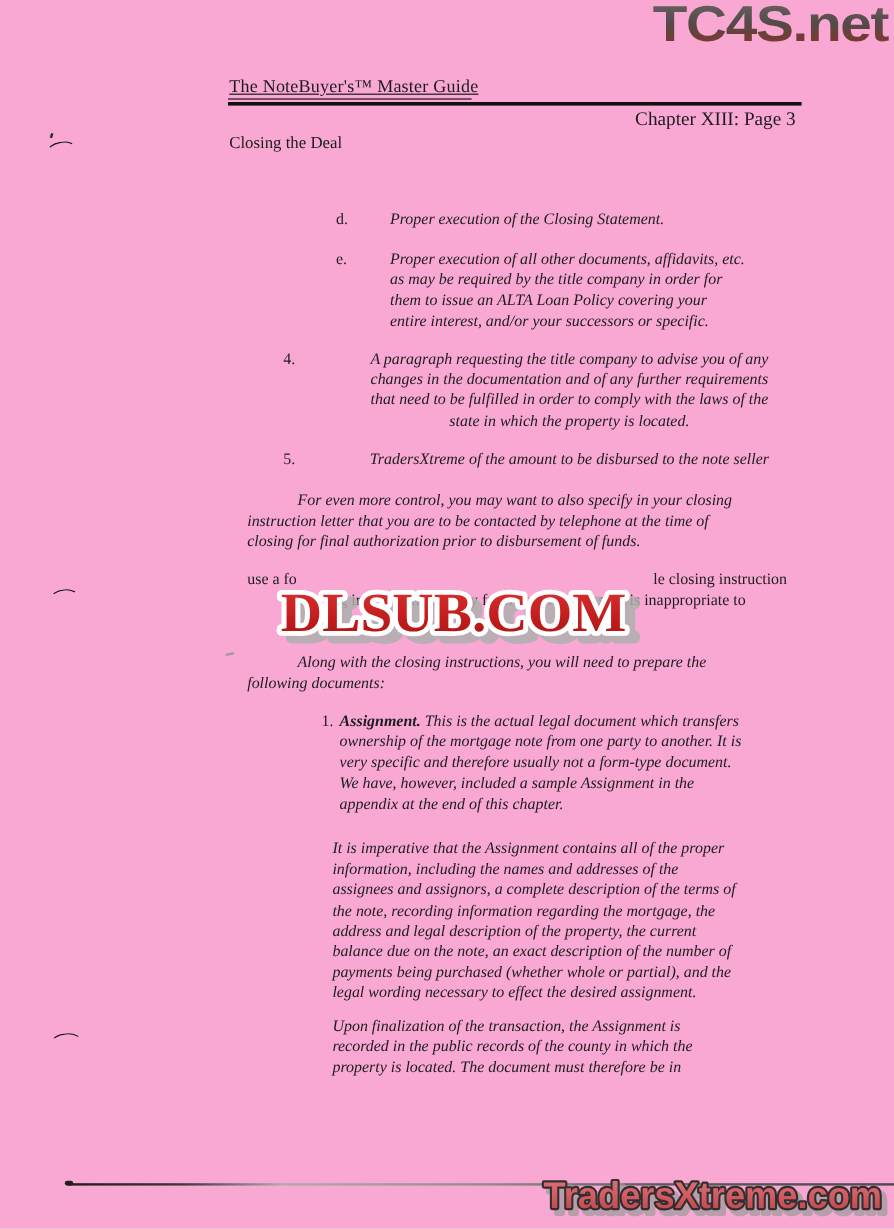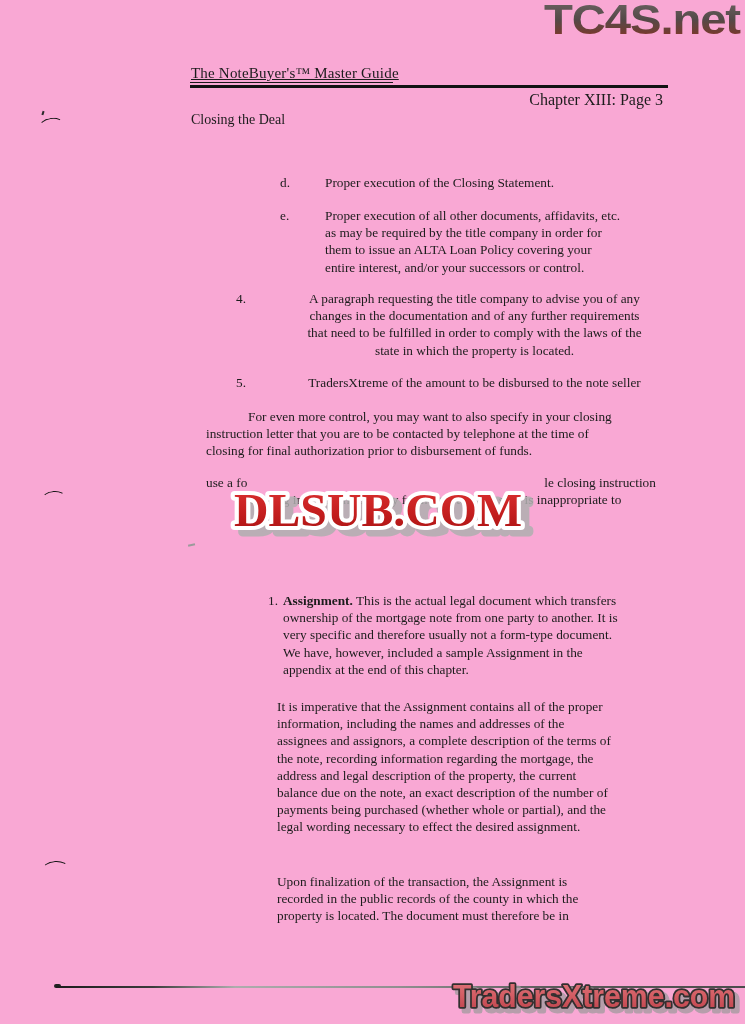--- a/index.html
+++ b/index.html
@@ -9,21 +9,21 @@
     font-family:"Liberation Serif","DejaVu Serif",serif;
     color:#1c1c1c;font-size:13.3px;line-height:17.2px;
   }
   
   .book-title{position:absolute;left:191px;top:65px;font-size:15px;letter-spacing:.2px;text-decoration:underline;}
   .title-underline{position:absolute;left:190px;top:82px;width:203px;height:1.3px;background:#1a1a1a;}
   .header-rule{position:absolute;left:190px;top:85px;width:478px;height:2.6px;background:#121212;}
   .section-left{position:absolute;left:191px;top:91px;font-size:14px;margin-top:20px;}
   .section-right{position:absolute;left:190px;top:91px;width:473px;text-align:right;font-size:16px;}
   
-  .pre{white-space:pre-line;}
+  .pre{white-space:pre-line;font-style:italic;}
   .doc-item{position:absolute;left:0;width:745px;}
   .marker{position:absolute;}
   .m-letter{left:280px;} .t-letter{position:absolute;left:325px;width:345px;}
   .m-num{left:236px;}    .t-num{position:absolute;left:282px;width:385px;text-align:center;}
   .m-one{left:268px;}    .t-one{position:absolute;left:283px;width:385px;}
   .para{position:absolute;left:190px;width:476px;margin-left:16px;}
   .indent{text-indent:42px;}
   .inner{position:absolute;left:277px;width:392px;}
   .frag-gap{display:inline-block;width:297px;}
   b{font-weight:bold;}
@@ -74,21 +74,21 @@
 
   <div class="doc-item" style="top:174px">
     <span class="marker m-letter">d.</span>
     <div class="t-letter pre">Proper execution of the Closing Statement.</div>
   </div>
   <div class="doc-item" style="top:207px">
     <span class="marker m-letter">e.</span>
     <div class="t-letter pre">Proper execution of all other documents, affidavits, etc.
 as may be required by the title company in order for
 them to issue an ALTA Loan Policy covering your
-entire interest, and/or your successors or control.</div>
+entire interest, and/or your successors or specific.</div>
   </div>
 
   <div class="doc-item" style="top:290px">
     <span class="marker m-num">4.</span>
     <div class="t-num pre">A paragraph requesting the title company to advise you of any
 changes in the documentation and of any further requirements
 that need to be fulfilled in order to comply with the laws of the
 state in which the property is located.</div>
   </div>
   <div class="doc-item" style="top:374px">
@@ -110,40 +110,42 @@
       <linearGradient id="gDl" x1="0" y1="0" x2="0" y2="1">
         <stop offset="0" stop-color="#dd3232"></stop>
         <stop offset="0.55" stop-color="#c41e1e"></stop>
         <stop offset="1" stop-color="#a81212"></stop>
       </linearGradient>
     </defs>
     <text x="160" y="44" text-anchor="middle" textLength="288" lengthAdjust="spacingAndGlyphs" font-family="'Liberation Serif',serif" font-weight="bold" font-size="46" stroke="#b0b0b0" stroke-width="9" fill="#b0b0b0" opacity="0.85" transform="translate(4,4)" paint-order="stroke" stroke-linejoin="round">DLSUB.COM</text>
     <text x="156" y="42" text-anchor="middle" textLength="288" lengthAdjust="spacingAndGlyphs" font-family="'Liberation Serif',serif" font-weight="bold" font-size="46" stroke="#ffffff" stroke-width="8" fill="url(#gDl)" paint-order="stroke" stroke-linejoin="round">DLSUB.COM</text>
   </svg>
 
+  <div class="para pre indent" style="top:543px">Along with the closing instructions, you will need to prepare the
+following documents:</div>
 
   <div class="doc-item" style="top:592px">
     <span class="marker m-one">1.</span>
     <div class="t-one pre"><b>Assignment.</b><span>  This is the actual legal document which transfers
 ownership of the mortgage note from one party to another.  It is
 very specific and therefore usually not a form-type document.
 We have, however, included a sample Assignment in the
 appendix at the end of this chapter.</span></div>
   </div>
 
   <div class="inner pre" style="top:698px">It is imperative that the Assignment contains all of the proper
 information, including the names and addresses of the
 assignees and assignors, a complete description of the terms of
 the note, recording information regarding the mortgage, the
 address and legal description of the property, the current
 balance due on the note, an exact description of the number of
 payments being purchased (whether whole or partial), and the
 legal wording necessary to effect the desired assignment.</div>
 
-  <div class="inner pre" style="top:873px">Upon finalization of the transaction, the Assignment is
+  <div class="inner pre" style="top:846px">Upon finalization of the transaction, the Assignment is
 recorded in the public records of the county in which the
 property is located.  The document must therefore be in</div>
 
   <div class="bottom-blob"></div>
   <div class="bottom-rule"></div>
 
   <svg class="wm wm-traders" width="300" height="40">
     <defs>
       <linearGradient id="gTr" x1="0" y1="0" x2="0" y2="1">
         <stop offset="0" stop-color="#e0767c"></stop>

